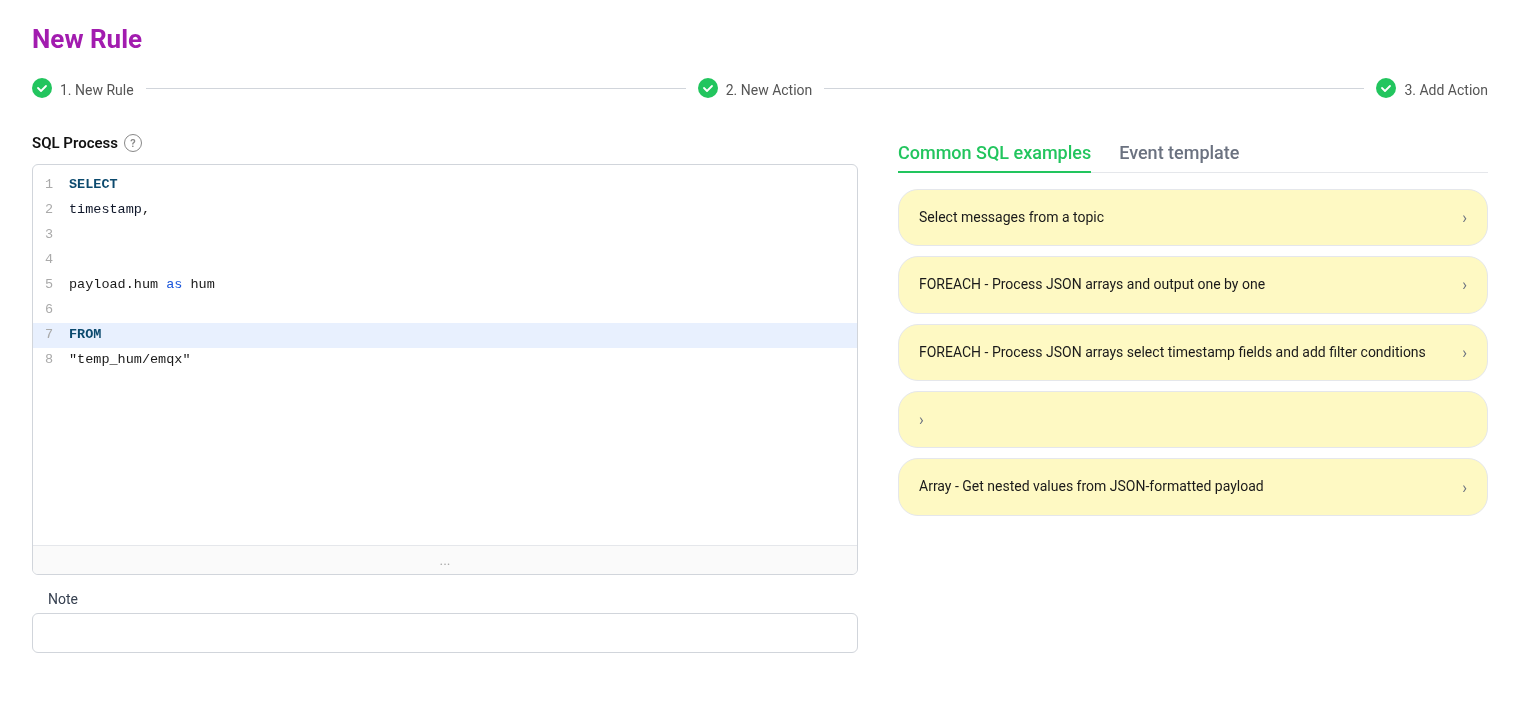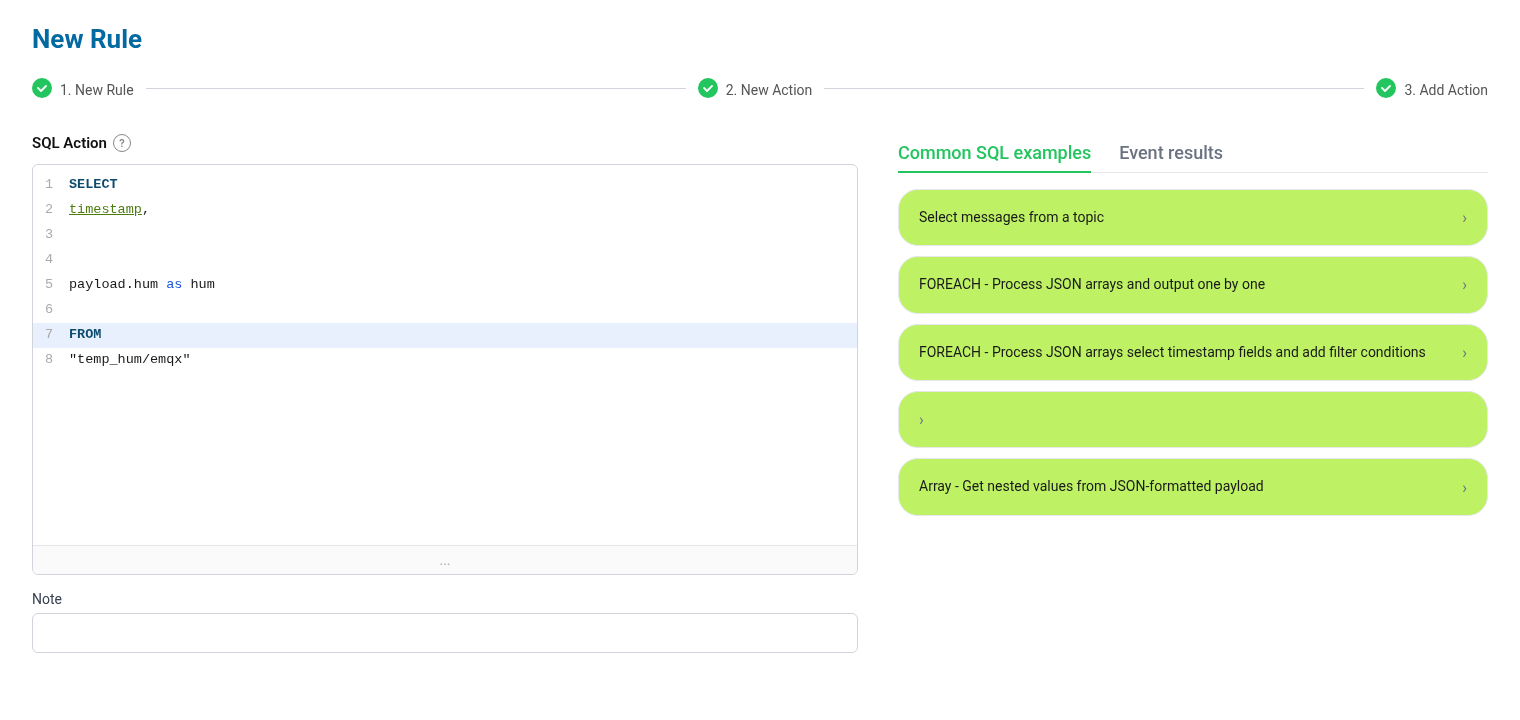--- a/index.html
+++ b/index.html
@@ -6,21 +6,21 @@
     body {
       font-family: -apple-system, BlinkMacSystemFont, 'Segoe UI', Roboto, Helvetica, Arial, sans-serif;
       background: #fff;
       color: #1a1a1a;
       padding: 24px 32px;
     }
     .page-title {
       font-size: 26px;
       font-weight: 700;
       margin-bottom: 24px;
-      color: #0369a1;
+      color: #a21caf;
     }
     .stepper {
       display: flex;
       align-items: center;
       margin-bottom: 36px;
       gap: 0;
     }
     .step {
       display: flex;
       align-items: flex-end;
@@ -112,37 +112,38 @@
       color: #aaa;
       user-select: none;
       flex-shrink: 0;
     }
     .code-content {
       flex: 1;
       padding-right: 12px;
     }
     .kw { color: #0c4a6e; font-weight: 600; }
     .kw2 { color: #1a56db; }
-    .field { color: #4d7c0f; text-decoration: underline; }
+    .field { color: #0f172a; }
     .editor-footer {
       border-top: 1px solid #e5e7eb;
       padding: 6px 0;
       text-align: center;
       color: #aaa;
       font-size: 14px;
       background: #fafafa;
       cursor: row-resize;
     }
     .note-section {
       margin-top: 16px;
     }
     .note-label {
       font-size: 14px;
       color: #374151;
       margin-bottom: 6px;
+      margin-left: 16px;
     }
     .note-input {
       width: 100%;
       border: 1px solid #d1d5db;
       border-radius: 6px;
       padding: 8px 12px;
       font-size: 14px;
       color: #374151;
       outline: none;
       height: 40px;
@@ -174,21 +175,21 @@
     }
     .example-item {
       display: flex;
       align-items: center;
       justify-content: space-between;
       padding: 18px 20px;
       border: 1px solid #e5e7eb;
       border-radius: 20px;
       margin-bottom: 10px;
       cursor: pointer;
-      background: #bef264;
+      background: #fef9c3;
       transition: background 0.15s;
     }
     .example-text {
       font-size: 14px;
       color: #1a1a1a;
       line-height: 1.4;
       flex: 1;
       padding-right: 12px;
     }
     .chevron-right {
@@ -228,21 +229,21 @@
       </svg>
     </div>
     <span>3. Add Action</span>
   </div>
 </div>
 
 <div class="main-content">
 
   <div class="left-panel">
     <div class="section-label">
-      <span>SQL Action</span>
+      <span>SQL Process</span>
       <span class="help-icon">?</span>
     </div>
 
     <div class="editor-container">
       <div class="editor-body" id="editor-lines">
 
       <div class="code-line">
             <span class="line-num">1</span>
             <span class="code-content"><span class="kw">SELECT</span></span>
           </div>
@@ -281,21 +282,21 @@
     <div class="note-section">
       <div class="note-label">Note</div>
       <input class="note-input" type="text" style="">
     </div>
   </div>
 
   <div class="right-panel">
     <div class="tabs" id="tabs-container">
 
     <div class="tab active">Common SQL examples</div>
-        <div class="tab">Event results</div>
+        <div class="tab">Event template</div>
       </div>
     <div class="examples-list" id="examples-container">
 
     <div class="example-item">
           <span class="example-text">Select messages from a topic</span>
           <span class="chevron-right">›</span>
         </div>
         <div class="example-item">
           <span class="example-text">FOREACH - Process JSON arrays and output one by one</span>
           <span class="chevron-right">›</span>

